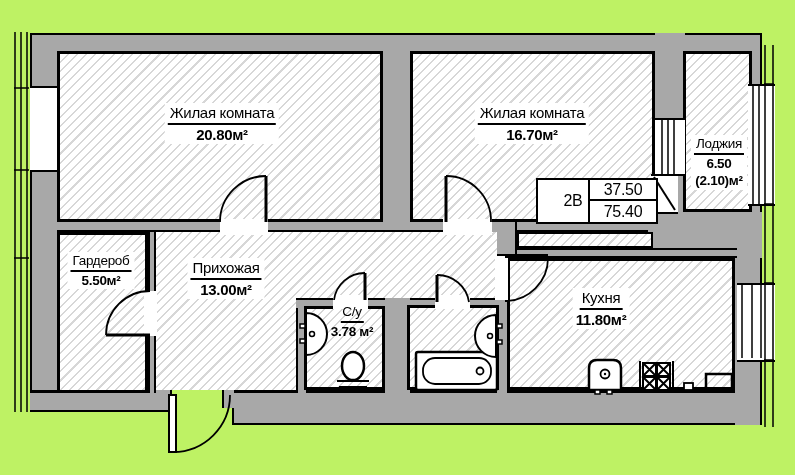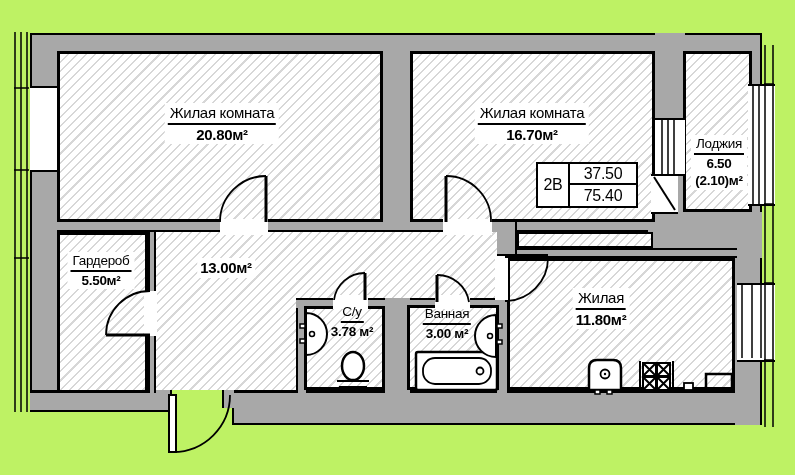--- a/index.html
+++ b/index.html
@@ -166,34 +166,31 @@
   <div class="lbl sm" style="left:719px;top:114px;margin-top:21px;">
     <span class="nm">Лоджия</span>
     <span class="ar">6.50</span>
     <span class="ar">(2.10)м²</span>
   </div>
   <div class="lbl sm" style="left:101px;top:252px;">
     <span class="nm">Гардероб</span>
     <span class="ar">5.50м²</span>
   </div>
   <div class="lbl" style="left:226px;top:258px;">
+    <span class="nm">Прихожая</span>
     <span class="ar">13.00м²</span>
   </div>
   <div class="lbl sm" style="left:352px;top:303px;background:transparent;">
     <span class="nm">С/у</span>
     <span class="ar">3.78 м²</span>
   </div>
-  <div class="lbl sm" style="left:447px;top:305px;background:transparent;">
-    <span class="nm">Ванная</span>
-    <span class="ar">3.00 м²</span>
-  </div>
   <div class="lbl" style="left:601px;top:288px;">
-    <span class="nm">Жилая</span>
+    <span class="nm">Кухня</span>
     <span class="ar">11.80м²</span>
   </div>
 
-  <div id="infobox" style="left:536px;top:162px;">
+  <div id="infobox" style="left:536px;top:178px;padding-left:20px;">
     <div class="c type">2В</div>
     <div class="c a1">37.50</div>
     <div class="c a2">75.40</div>
   </div>
 
 </div>
 
 </body></html>

